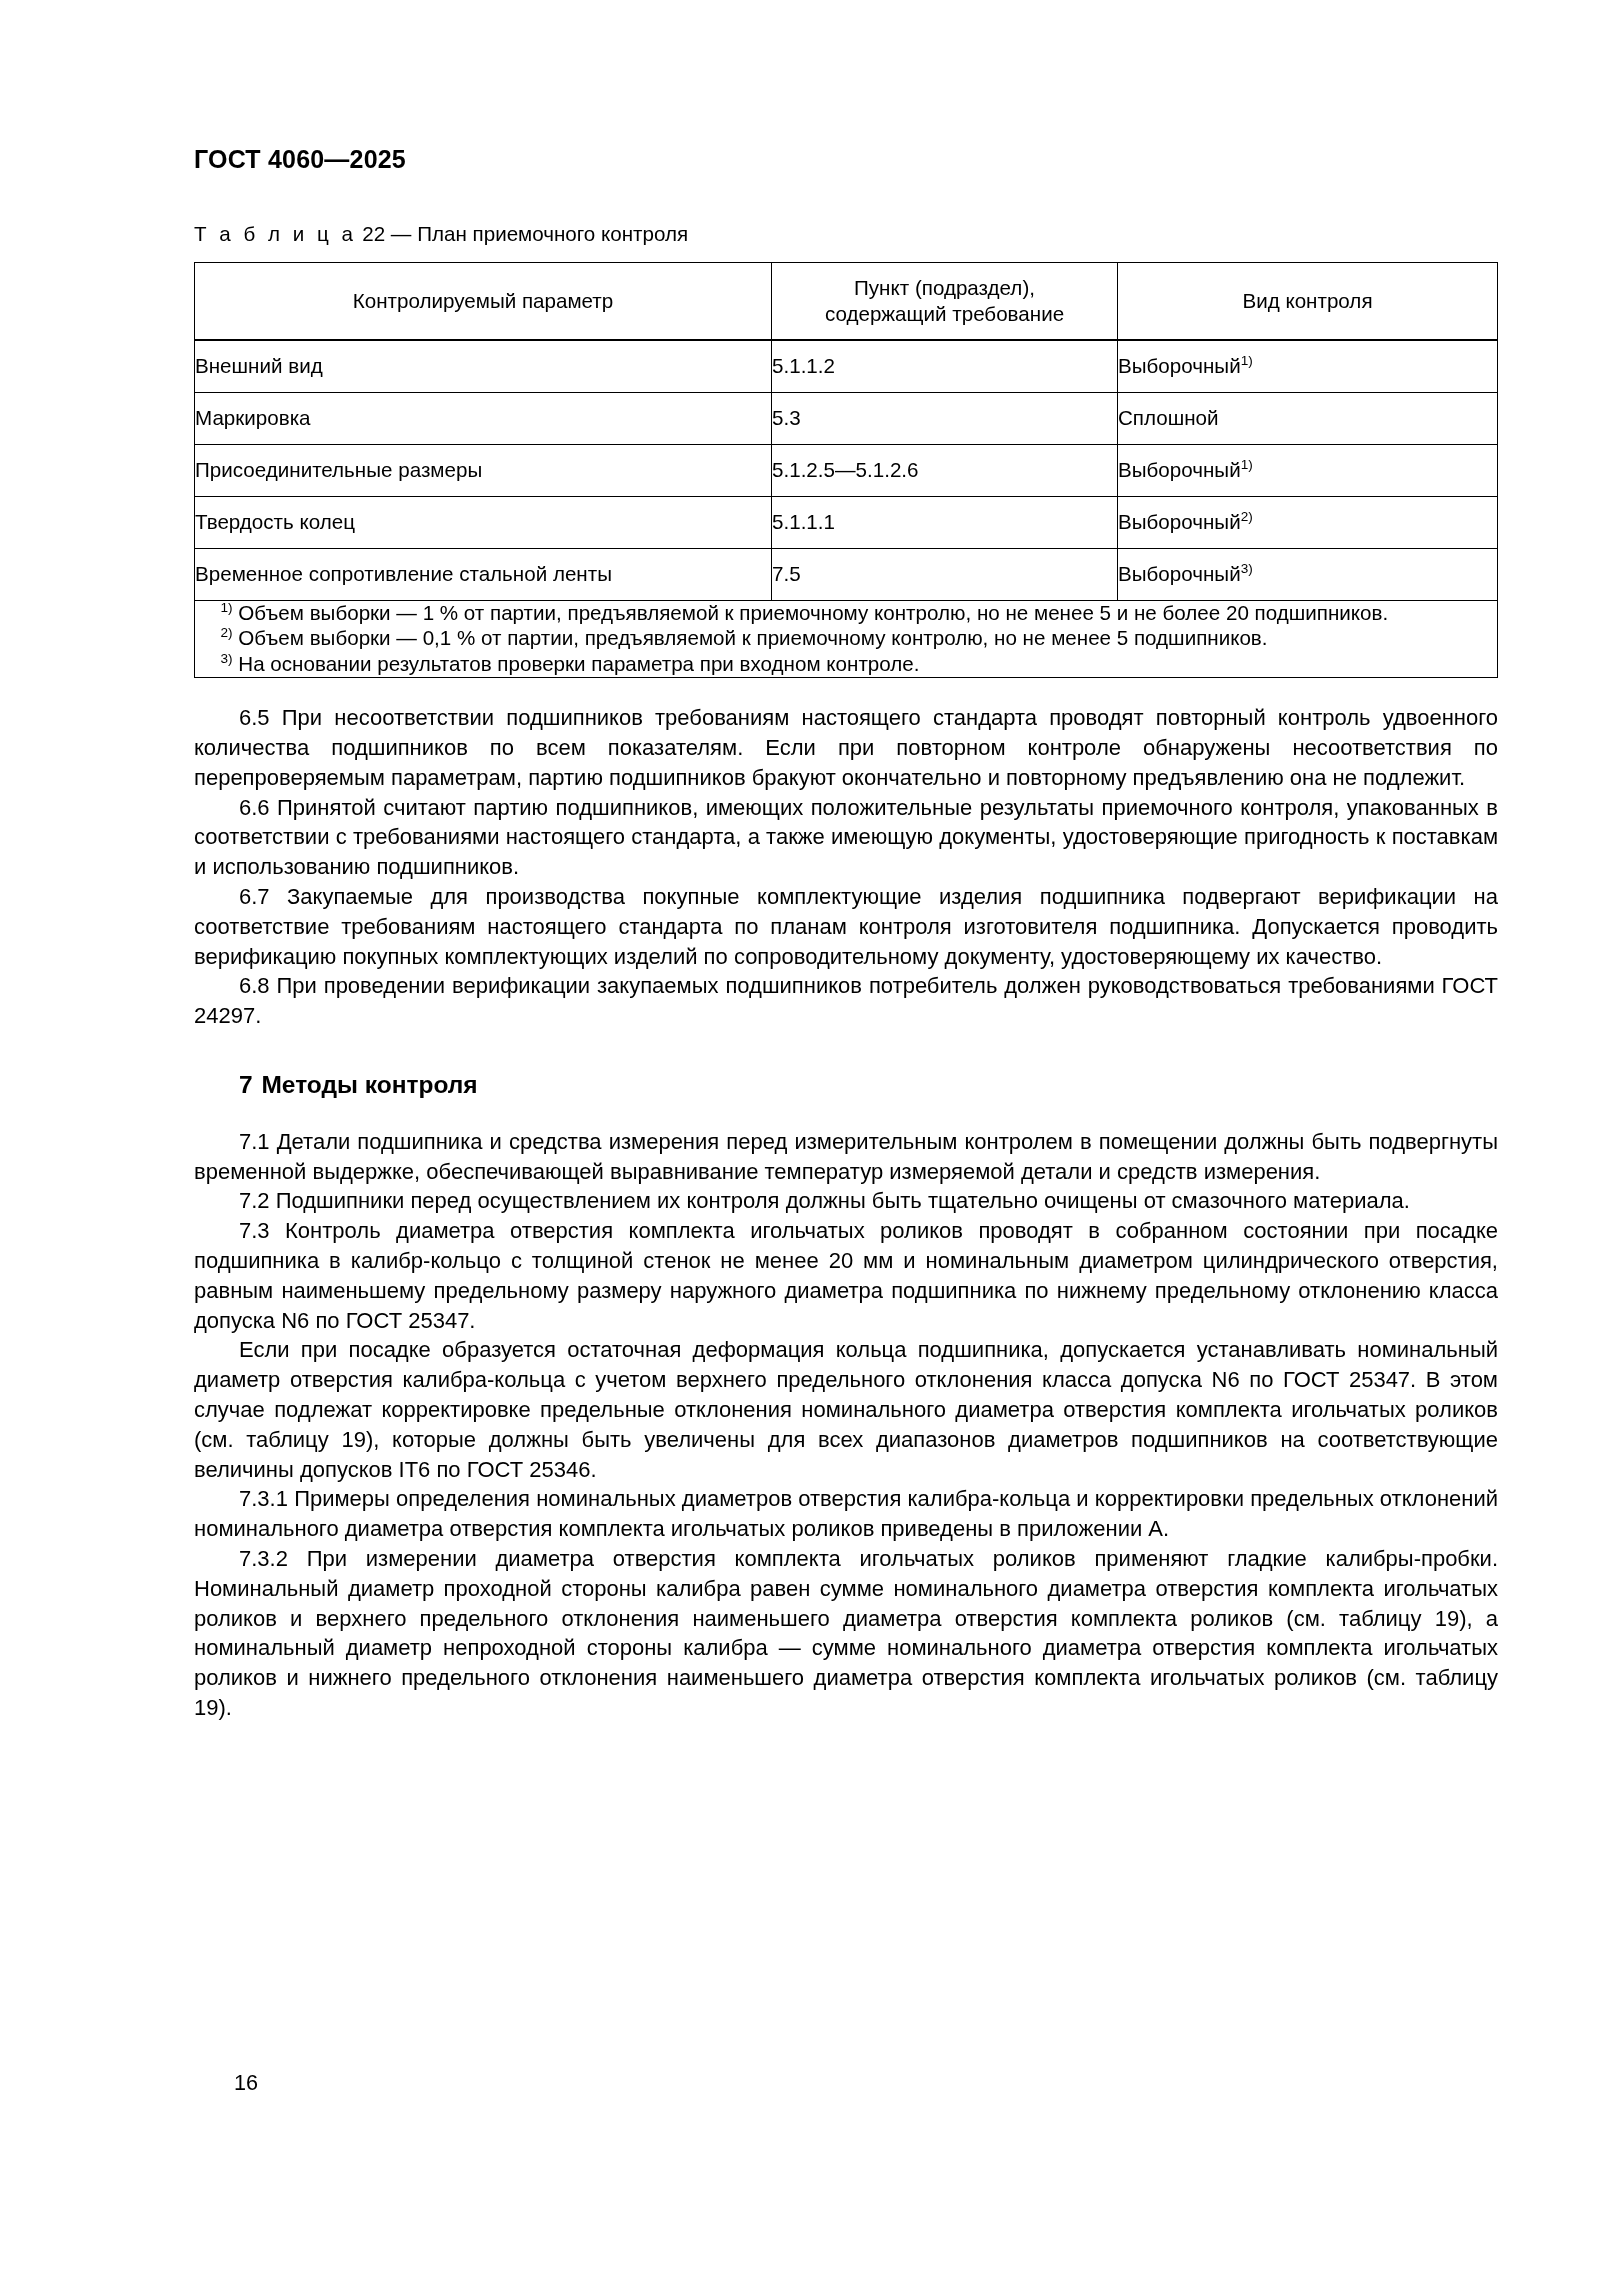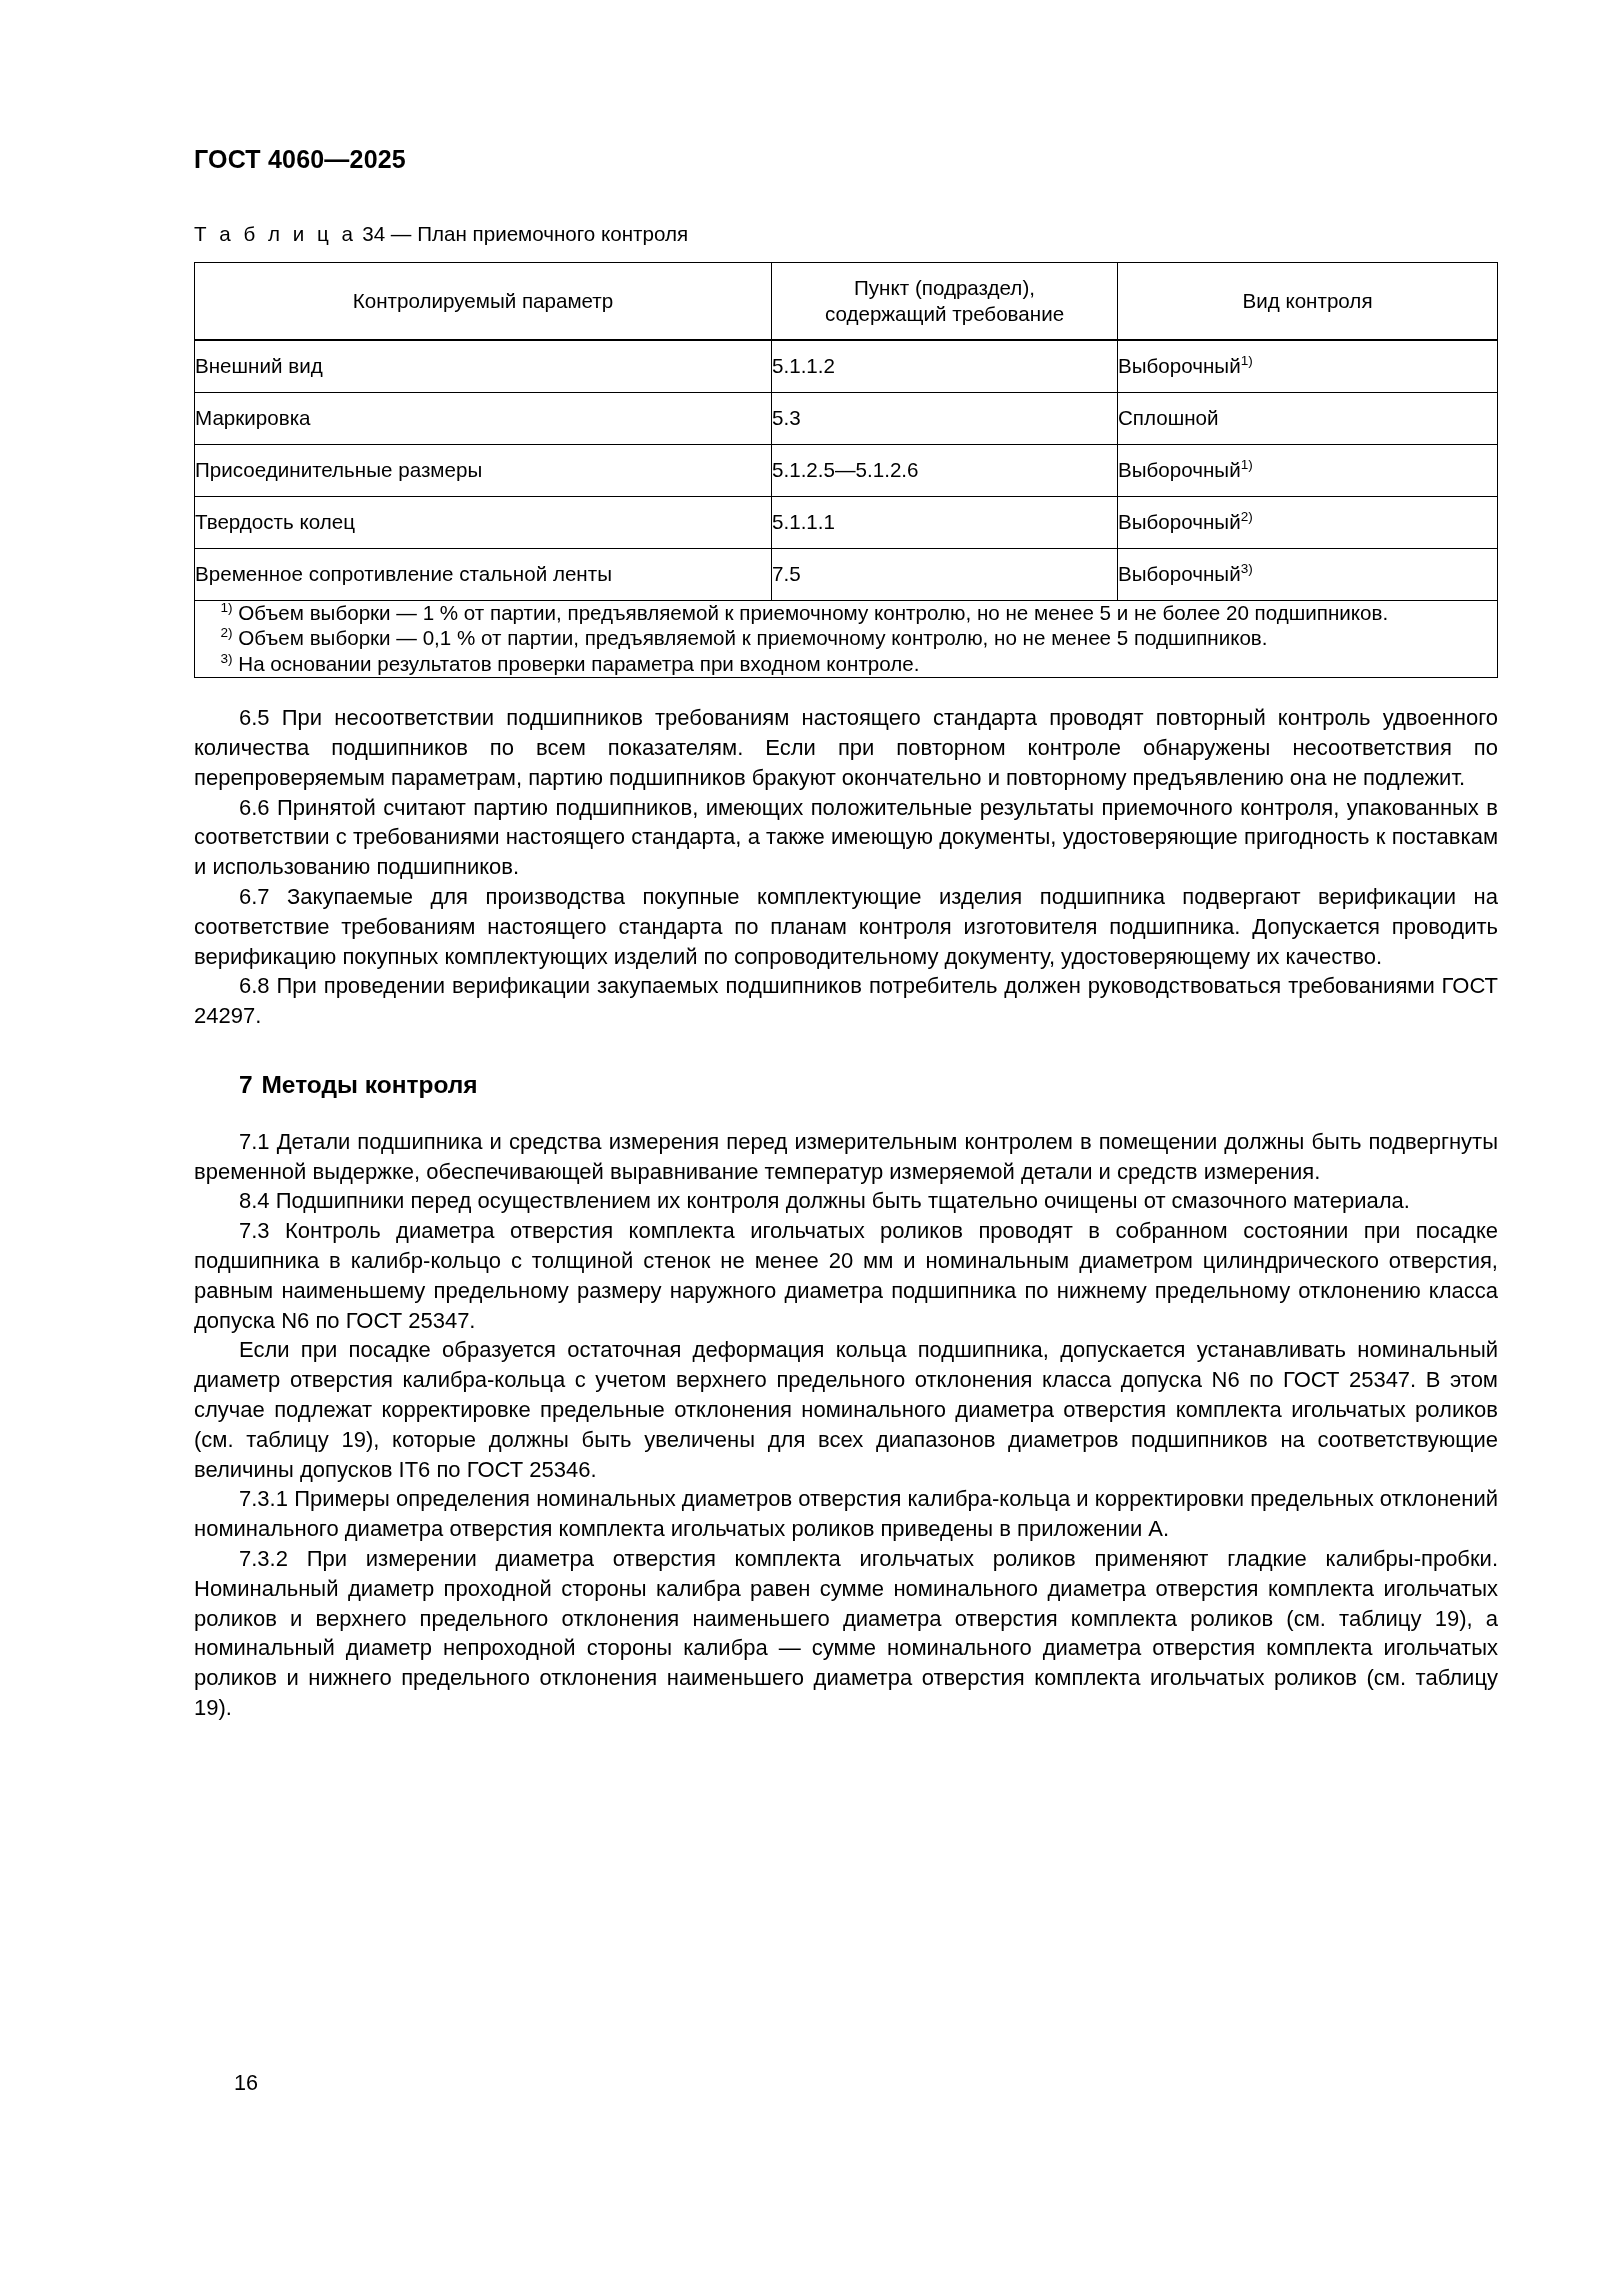--- a/index.html
+++ b/index.html
@@ -139,21 +139,21 @@
 </head>
 <body>
 
 <div class="page">
 
   <div class="running-head">ГОСТ 4060—2025</div>
 
   <div class="content">
 
     <div class="table-caption">
-      <span class="sp">Т а б л и ц а</span><span>&nbsp;</span><span>34</span>
+      <span class="sp">Т а б л и ц а</span><span>&nbsp;</span><span>22</span>
       <span>—</span>
       <span>План приемочного контроля</span>
     </div>
 
     <table class="plan">
       <colgroup>
         <col class="col1">
           <col class="col2">
           <col class="col3">
       </colgroup>
@@ -207,21 +207,21 @@
       <p class="para">6.5 При несоответствии подшипников требованиям настоящего стандарта проводят повторный контроль удвоенного количества подшипников по всем показателям. Если при повторном контроле обнаружены несоответствия по перепроверяемым параметрам, партию подшипников бракуют окончательно и повторному предъявлению она не подлежит.</p>
       <p class="para">6.6 Принятой считают партию подшипников, имеющих положительные результаты приемочного контроля, упакованных в соответствии с требованиями настоящего стандарта, а также имеющую документы, удостоверяющие пригодность к поставкам и использованию подшипников.</p>
       <p class="para">6.7 Закупаемые для производства покупные комплектующие изделия подшипника подвергают верификации на соответствие требованиям настоящего стандарта по планам контроля изготовителя подшипника. Допускается проводить верификацию покупных комплектующих изделий по сопроводительному документу, удостоверяющему их качество.</p>
       <p class="para">6.8 При проведении верификации закупаемых подшипников потребитель должен руководствоваться требованиями ГОСТ 24297.</p>
 
       <h2 class="section">
         <span class="num">7</span><span>Методы контроля</span>
       </h2>
 
       <p class="para">7.1 Детали подшипника и средства измерения перед измерительным контролем в помещении должны быть подвергнуты временной выдержке, обеспечивающей выравнивание температур измеряемой детали и средств измерения.</p>
-      <p class="para">8.4 Подшипники перед осуществлением их контроля должны быть тщательно очищены от смазочного материала.</p>
+      <p class="para">7.2 Подшипники перед осуществлением их контроля должны быть тщательно очищены от смазочного материала.</p>
       <p class="para">7.3 Контроль диаметра отверстия комплекта игольчатых роликов проводят в собранном состоянии при посадке подшипника в калибр-кольцо с толщиной стенок не менее 20 мм и номинальным диаметром цилиндрического отверстия, равным наименьшему предельному размеру наружного диаметра подшипника по нижнему предельному отклонению класса допуска N6 по ГОСТ 25347.</p>
       <p class="para">Если при посадке образуется остаточная деформация кольца подшипника, допускается устанавливать номинальный диаметр отверстия калибра-кольца с учетом верхнего предельного отклонения класса допуска N6 по ГОСТ 25347. В этом случае подлежат корректировке предельные отклонения номинального диаметра отверстия комплекта игольчатых роликов (см. таблицу 19), которые должны быть увеличены для всех диапазонов диаметров подшипников на соответствующие величины допусков IT6 по ГОСТ 25346.</p>
       <p class="para">7.3.1 Примеры определения номинальных диаметров отверстия калибра-кольца и корректировки предельных отклонений номинального диаметра отверстия комплекта игольчатых роликов приведены в приложении А.</p>
       <p class="para">7.3.2 При измерении диаметра отверстия комплекта игольчатых роликов применяют гладкие калибры-пробки. Номинальный диаметр проходной стороны калибра равен сумме номинального диаметра отверстия комплекта игольчатых роликов и верхнего предельного отклонения наименьшего диаметра отверстия комплекта роликов (см. таблицу 19), а номинальный диаметр непроходной стороны калибра — сумме номинального диаметра отверстия комплекта игольчатых роликов и нижнего предельного отклонения наименьшего диаметра отверстия комплекта игольчатых роликов (см. таблицу 19).</p>
     </div>
 
   </div>
 
   <div class="folio">16</div>
 

